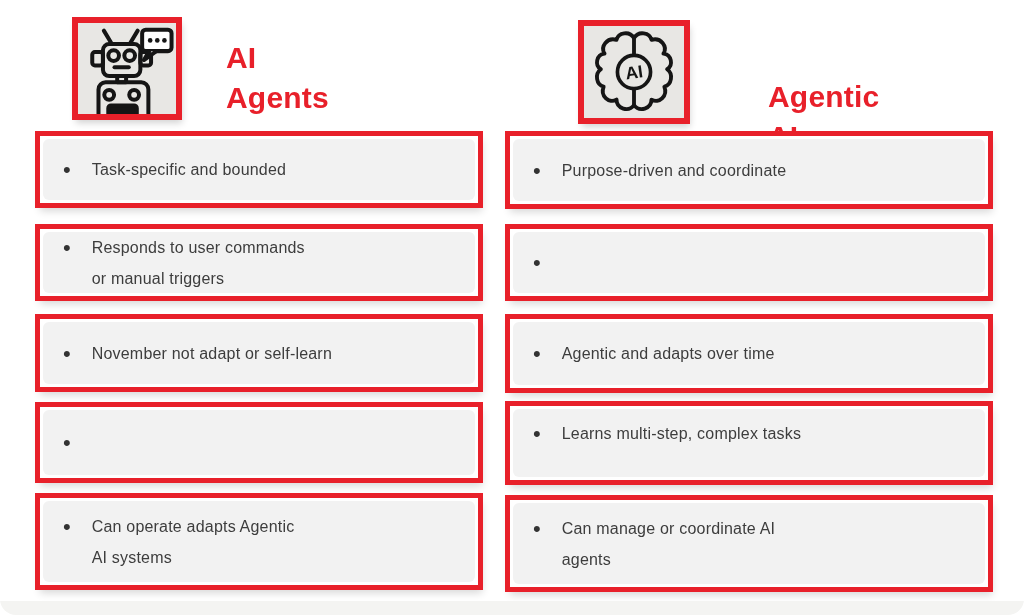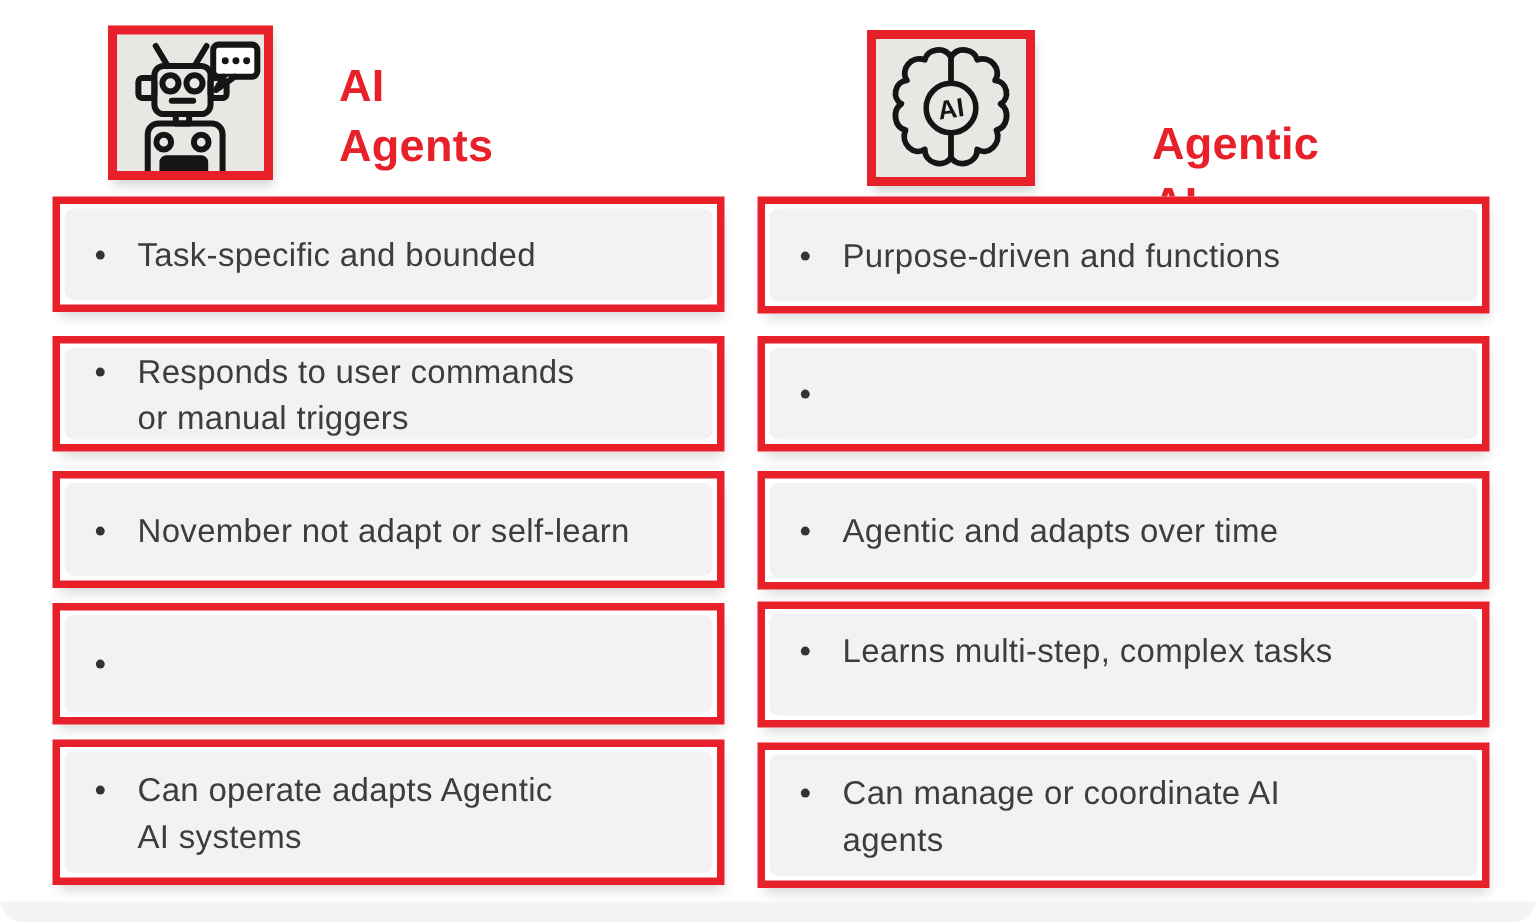--- a/index.html
+++ b/index.html
@@ -60,21 +60,21 @@
   .content { display: flex; align-items: flex-start; }
   .bullet {
     color: #333333;
     font-size: 22px;
     line-height: 31px;
     margin-right: 21px;
     flex: 0 0 auto;
   }
   .feature-text {
     color: var(--text-color);
-    font-size: 22px;
+    font-size: 16px;
     line-height: 31px;
     white-space: pre-line;
     letter-spacing: 0.2px;
   }
 
   
   .col-l { left: 35px;  width: 448px; }
   .col-r { left: 505px; width: 488px; }
   .l1 { top: 131px; height: 77px; }
   .l2 { top: 224px; height: 77px; }
@@ -180,21 +180,21 @@
       <span class="feature-text">Can operate adapts Agentic
 AI systems</span>
     </div>
       </div>
   </div>
 
   <div class="box col-r r1">
     <div class="box-inner">
         <div class="content">
       <span class="bullet">•</span>
-      <span class="feature-text">Purpose-driven and functions</span>
+      <span class="feature-text">Purpose-driven and coordinate</span>
     </div>
       </div>
   </div>
   <div class="box col-r r2">
     <div class="box-inner">
         <div class="content">
       <span class="bullet">•</span>
     </div>
       </div>
   </div>

